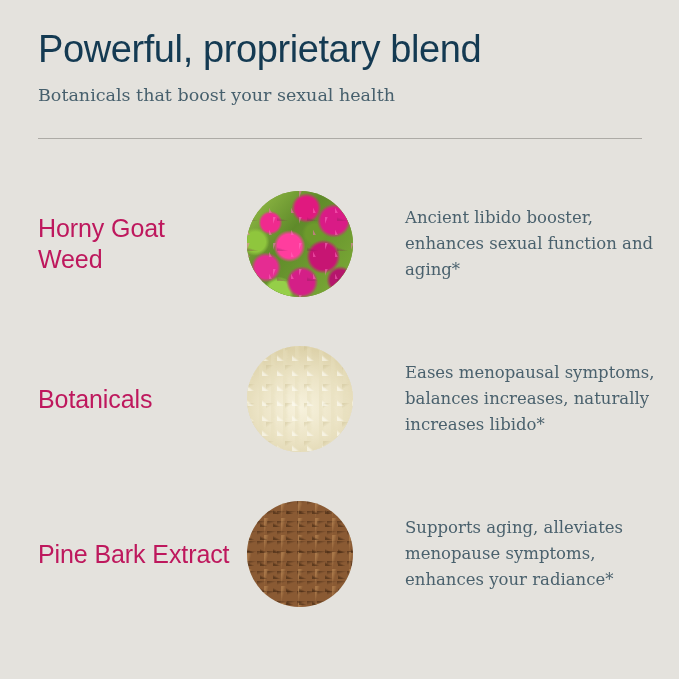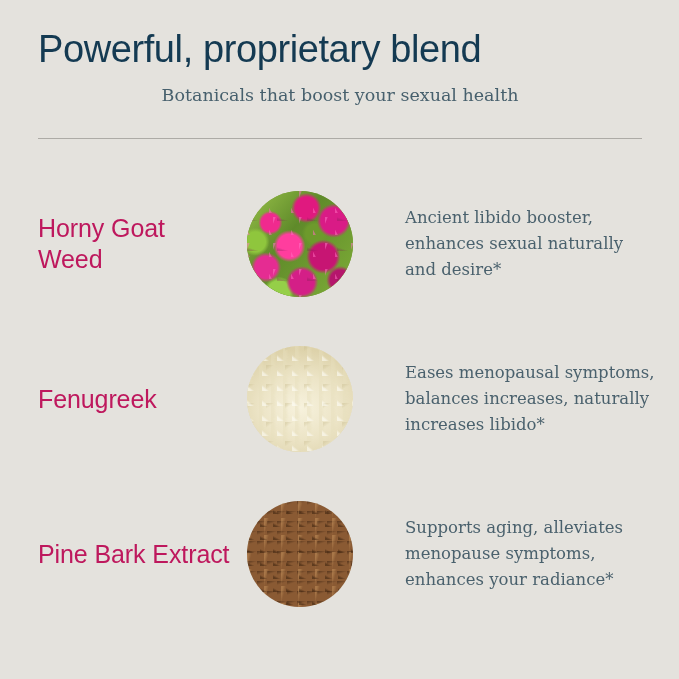--- a/index.html
+++ b/index.html
@@ -41,21 +41,20 @@
     white-space: nowrap;
   }
   .subtitle {
     font-family: "DejaVu Serif", "Liberation Serif", serif;
     font-size: 17.5px;
     line-height: 24px;
     font-weight: 400;
     color: #47606d;
     margin: 11px 0 0 0;
     white-space: nowrap;
-    text-align: center;
   }
   .divider {
     position: absolute;
     left: 38px;
     top: 138px;
     width: 604px;
     height: 1px;
     background: #adaba6;
   }
 
@@ -201,25 +200,25 @@
 
   <div class="divider"></div>
 
   <div class="rows">
 
     <div class="row">
       <div class="row-name">Horny Goat Weed</div>
       <div class="row-image">
         <div class="art art-flowers"></div>
       </div>
-      <div class="row-desc">Ancient libido booster, enhances sexual naturally and desire*</div>
+      <div class="row-desc">Ancient libido booster, enhances sexual function and aging*</div>
     </div>
 
     <div class="row">
-      <div class="row-name">Fenugreek</div>
+      <div class="row-name">Botanicals</div>
       <div class="row-image">
         <div class="art art-powder"></div>
       </div>
       <div class="row-desc">Eases menopausal symptoms, balances increases, naturally increases libido*</div>
     </div>
 
     <div class="row">
       <div class="row-name">Pine Bark Extract</div>
       <div class="row-image">
         <div class="art art-bark"></div>

